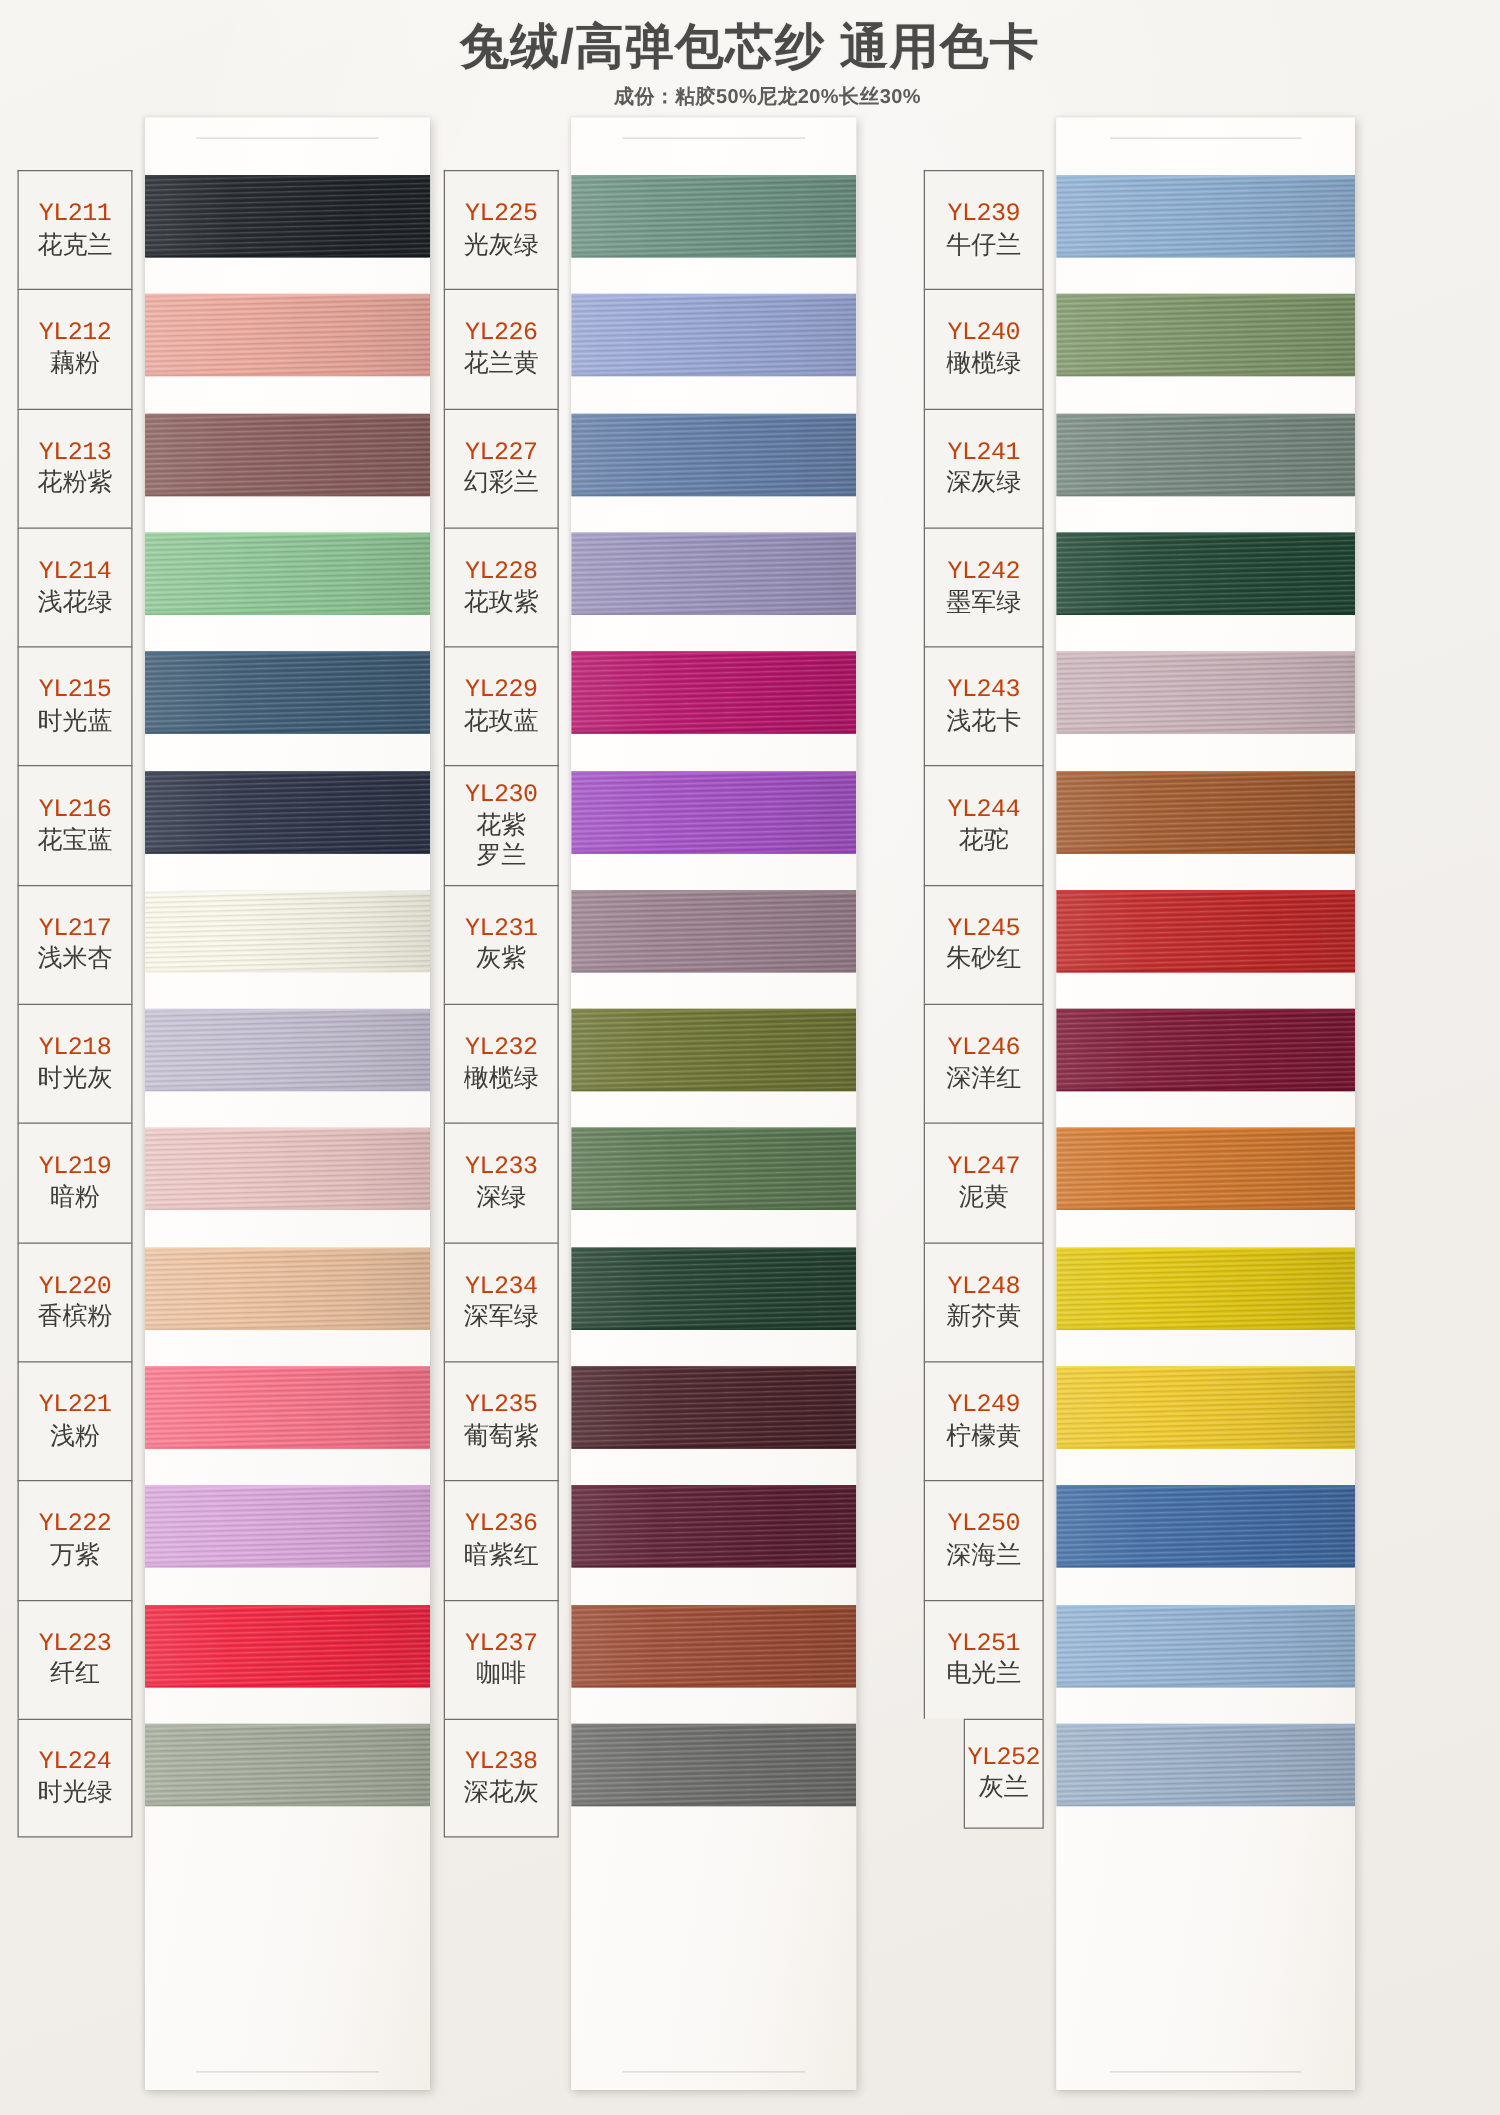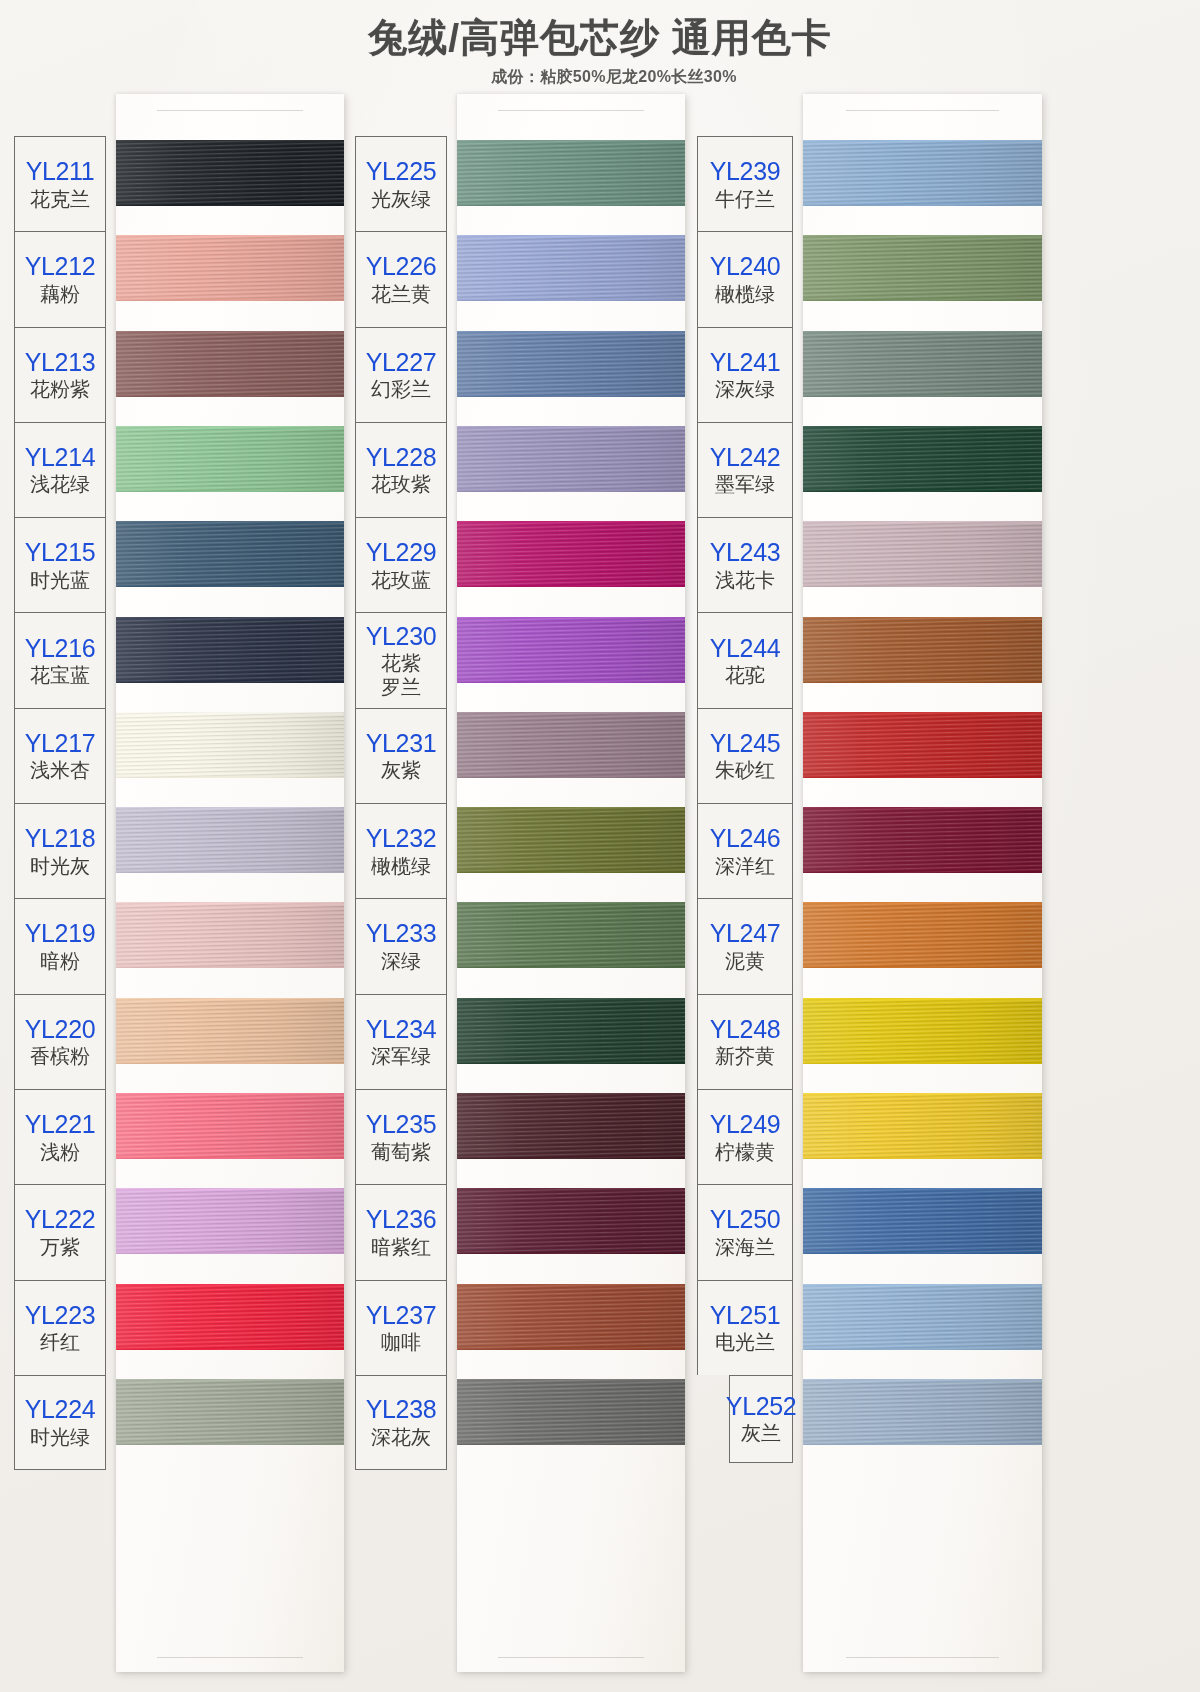--- a/index.html
+++ b/index.html
@@ -59,21 +59,21 @@
   }
   .column {
     position: absolute;
     top: 0;
     height: 1578px;
     display: flex;
     flex-direction: row;
   }
   .col1 { left: 14px;  width: 330px; }
   .col2 { left: 355px; width: 330px; }
-  .col3 { left: 697px; width: 345px; justify-content: flex-end; }
+  .col3 { left: 739px; width: 345px; justify-content: flex-end; }
 
   
   .labels {
     position: relative;
     width: 92px;
     padding-top: 42px;
     flex: 0 0 auto;
   }
   .col3 .labels { width: 96px; }
 
@@ -84,24 +84,25 @@
     color: #3f3f3d;
     display: flex;
     flex-direction: column;
     align-items: center;
     justify-content: center;
     line-height: 1.18;
     padding: 2px 1px;
   }
   .label-cell:last-child { border-bottom: 1.6px solid #6d6d6a; }
   .label-code {
-    font-size: 25px;
+    font-size: 20px;
     letter-spacing: -0.4px;
-    color: #1d4ed8;
+    color: #c2410c;
     white-space: nowrap;
+    font-family: Liberation Mono, monospace;
   }
   .label-name {
     font-size: 20px;
     letter-spacing: 0px;
     color: #3d3d39;
     white-space: nowrap;
     margin-top: 1px;
   }
   .label-name2 {
     font-size: 20px;

